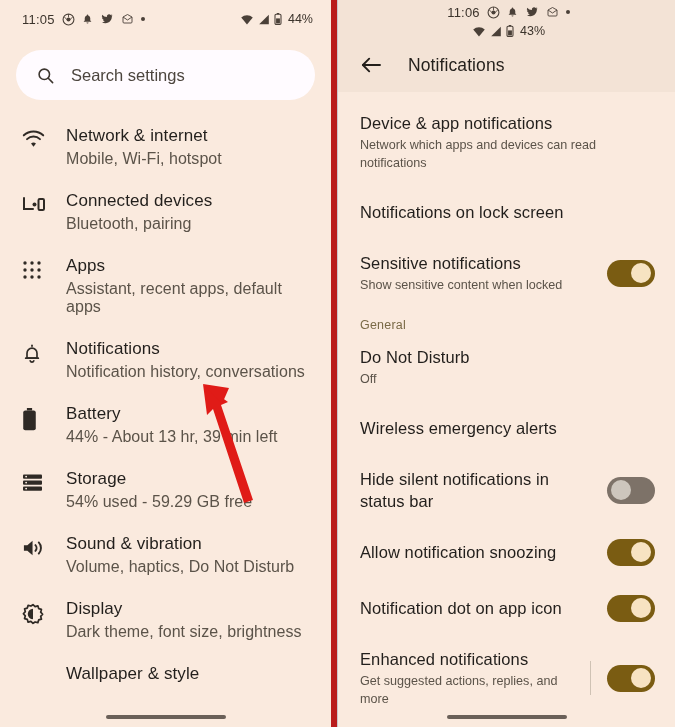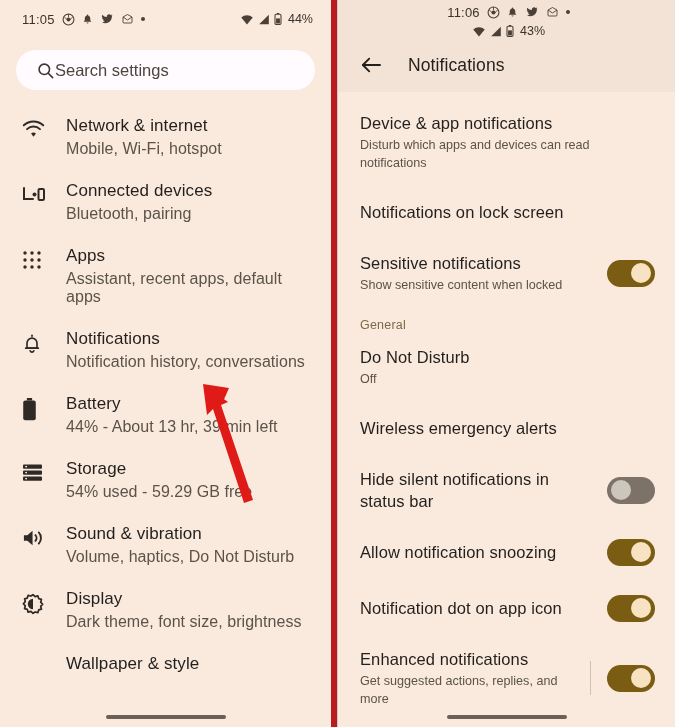--- a/index.html
+++ b/index.html
@@ -26,22 +26,22 @@
   .sb-right { display: flex; align-items: center; gap: 4px; }
   .sb-pct { font-size: 12.5px; margin-left: 2px; color: #3b332b; }
   .sb-ico { display: inline-flex; align-items: center; justify-content: center; }
   .sb-dot { width: 4px; height: 4px; border-radius: 50%; background: #4a4038; display:inline-block;}
 
   
   .panel-right .statusbar { background: #f3e3d6; flex-direction: column; }
 
   
   .searchbar {
-    margin: 12px 16px 0 16px; height: 40px; background: #fffbff;
-    border-radius: 28px; display: flex; align-items: center; padding: 0 20px; 
+    margin: 12px 16px 0 16px; height: 50px; background: #fffbff;
+    border-radius: 28px; display: flex; align-items: center; padding: 0 20px; gap: 16px;
   }
   .searchbar .s-text { font-size: 16.5px; color: #4c453e; }
 
   
   .settings-list { padding: 14px 8px 0 0; }
   .srow { display: flex; align-items: flex-start; padding: 11px 16px 11px 22px; min-height: 62px; }
   .srow-ico { width: 42px; flex: 0 0 42px; display:flex; align-items:center; justify-content:flex-start;
               padding-top: 5px; color: #2f2a25; }
   .srow-txt { flex: 1; padding-left: 2px; }
   .srow-title { font-size: 17px; color: #221f1c; line-height: 22px; letter-spacing: .1px; }
@@ -351,21 +351,21 @@
           </svg>
       </span>
       <span class="toolbar-title">Notifications</span>
     </div>
 
     <div class="nlist">
 
       <div class="nrow">
         <div class="nrow-txt">
           <div class="nrow-title">Device &amp; app notifications</div>
-          <div class="nrow-sub">Disturb which apps and devices can read notifications</div>
+          <div class="nrow-sub">Network which apps and devices can read notifications</div>
         </div>
       </div>
 
       <div class="nrow">
         <div class="nrow-txt">
           <div class="nrow-title">Notifications on lock screen</div>
         </div>
       </div>
 
       <div class="nrow">

